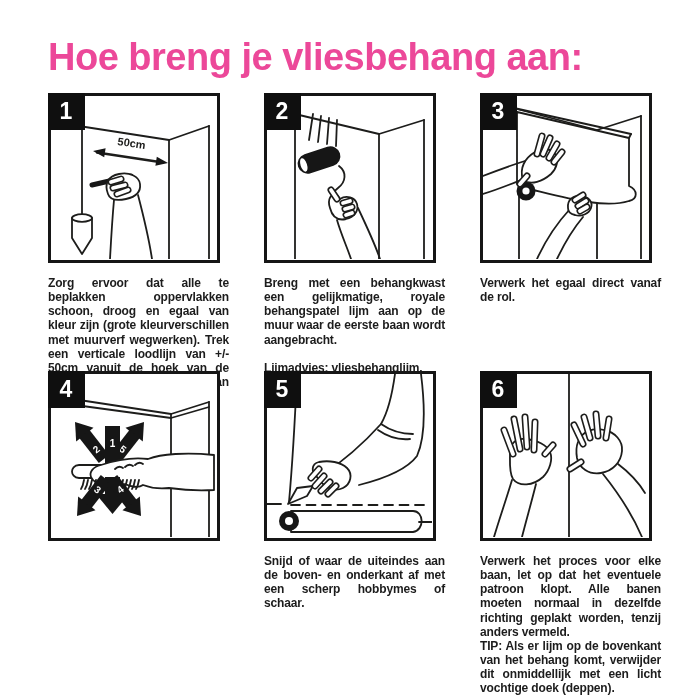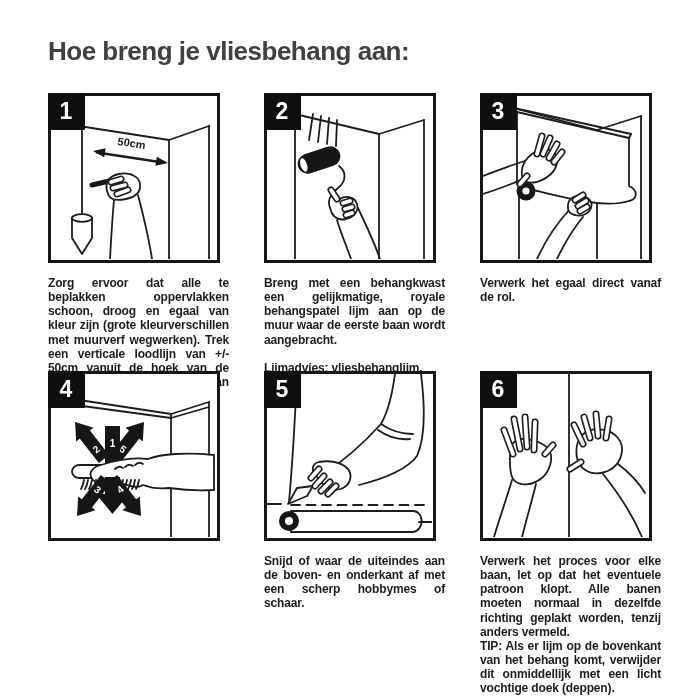--- a/index.html
+++ b/index.html
@@ -1,19 +1,19 @@
 <!DOCTYPE html>
 <html><head>
 <meta charset="utf-8">
 <style>
   html,body{margin:0;padding:0;background:#ffffff;}
   body{width:700px;height:700px;position:relative;overflow:hidden;
        font-family:"Liberation Sans",sans-serif;color:#1c1c1c;}
-  .title{position:absolute;left:48px;top:36px;margin:0;font-size:26px;font-weight:bold;
-         letter-spacing:-0.5px;color:#404040;}
+  .title{position:absolute;left:48px;top:36px;margin:0;font-size:38px;font-weight:bold;
+         letter-spacing:-0.5px;color:#ec4899;}
   .step{position:absolute;width:172px;}
   .panel{position:relative;width:172px;height:170px;border:3.5px solid #161616;
          box-sizing:border-box;background:#fff;}
   .badge{position:absolute;left:-3.5px;top:-3.5px;width:37px;height:37px;background:#0f0f0f;
          color:#fff;display:flex;align-items:center;justify-content:center;
          font-size:23px;font-weight:bold;z-index:3;}
   .panel svg{position:absolute;left:0;top:0;width:165px;height:163px;display:block;}
   .caption{margin:13px 0 0 0;width:181px;font-size:12px;font-weight:bold;line-height:1.18;
            text-align:justify;white-space:pre-line;letter-spacing:-0.15px;color:#1c1c1c;}
   

